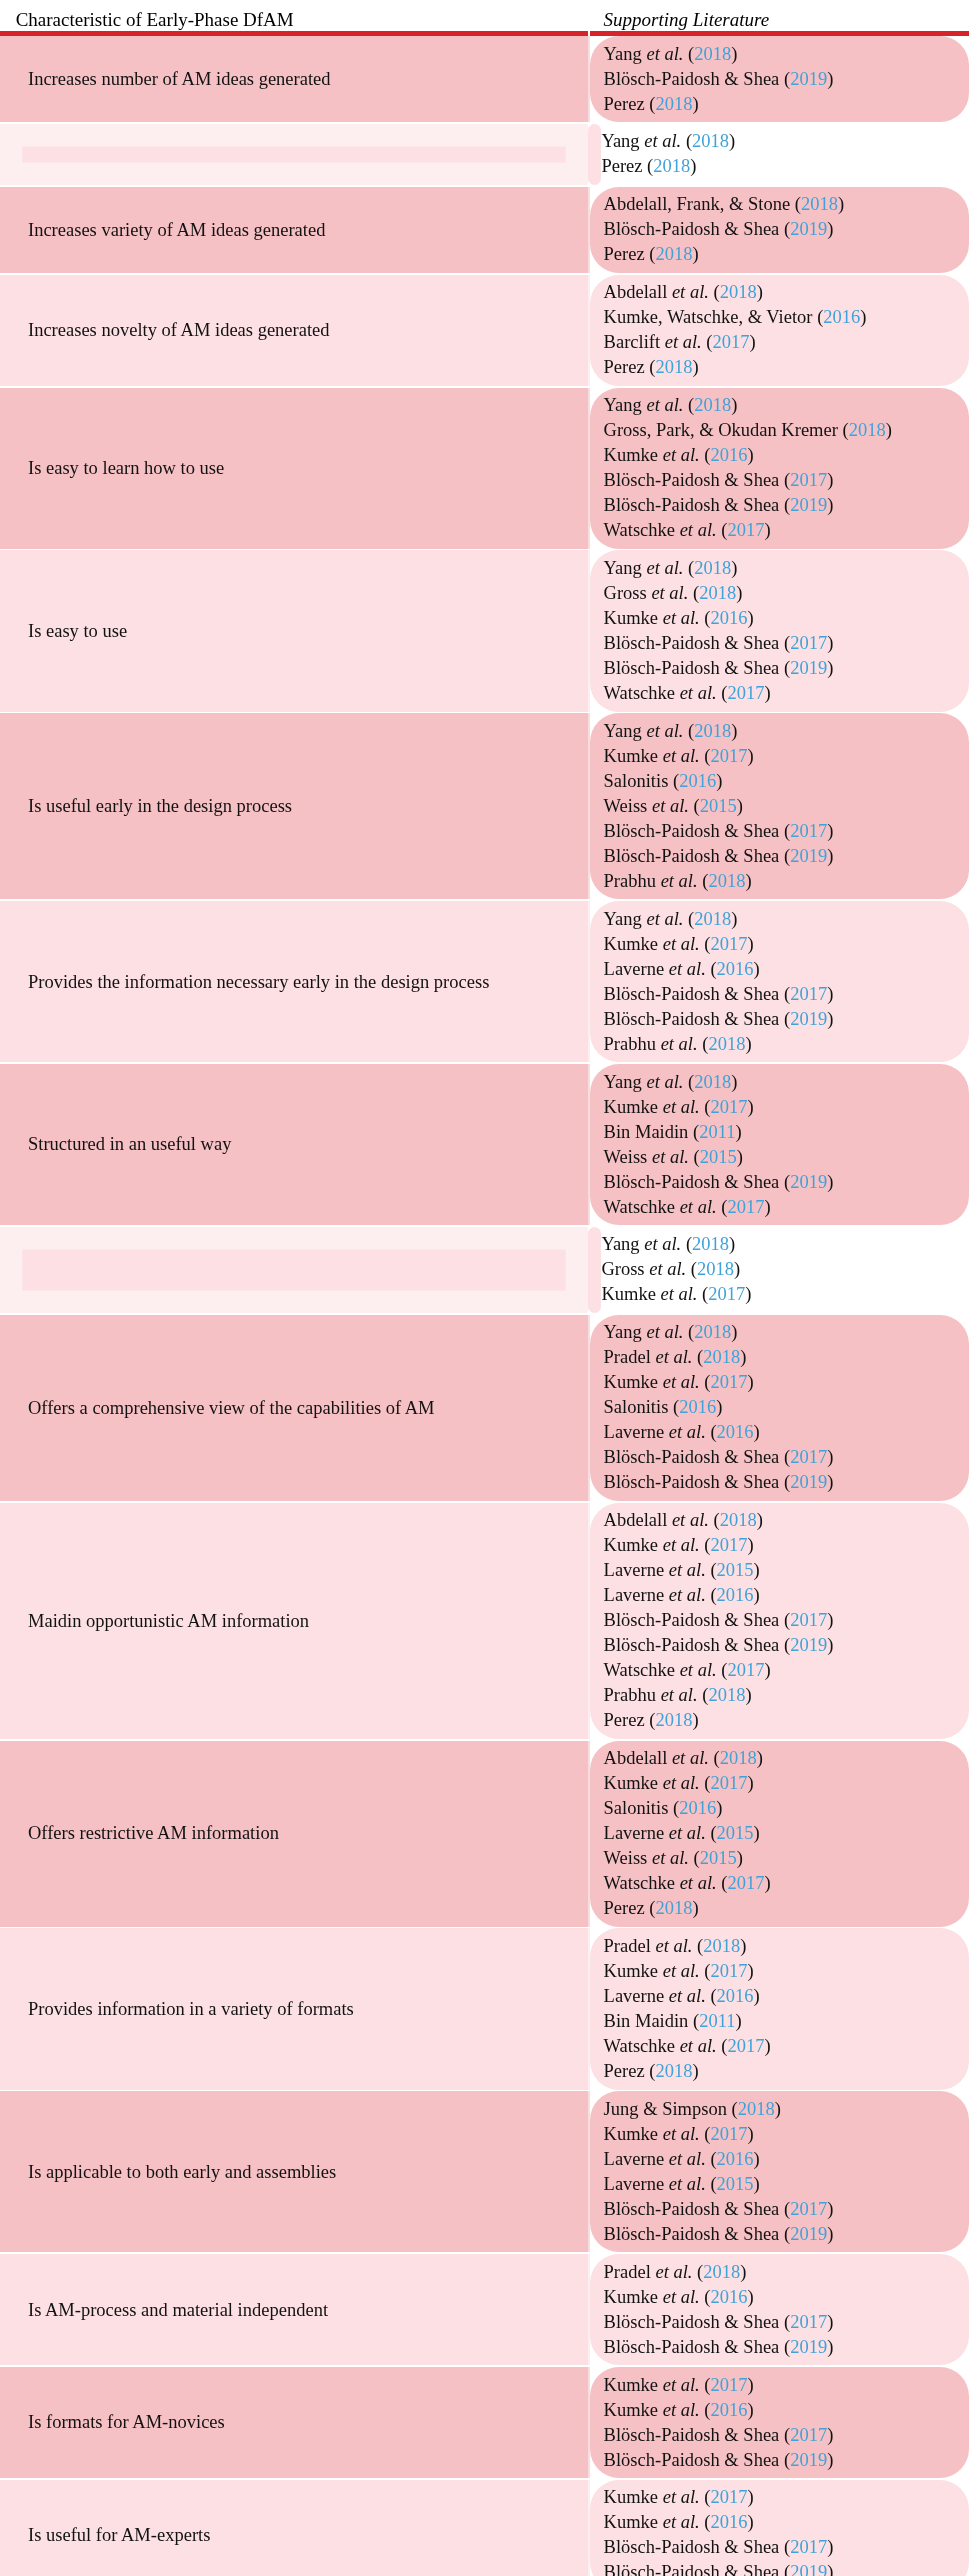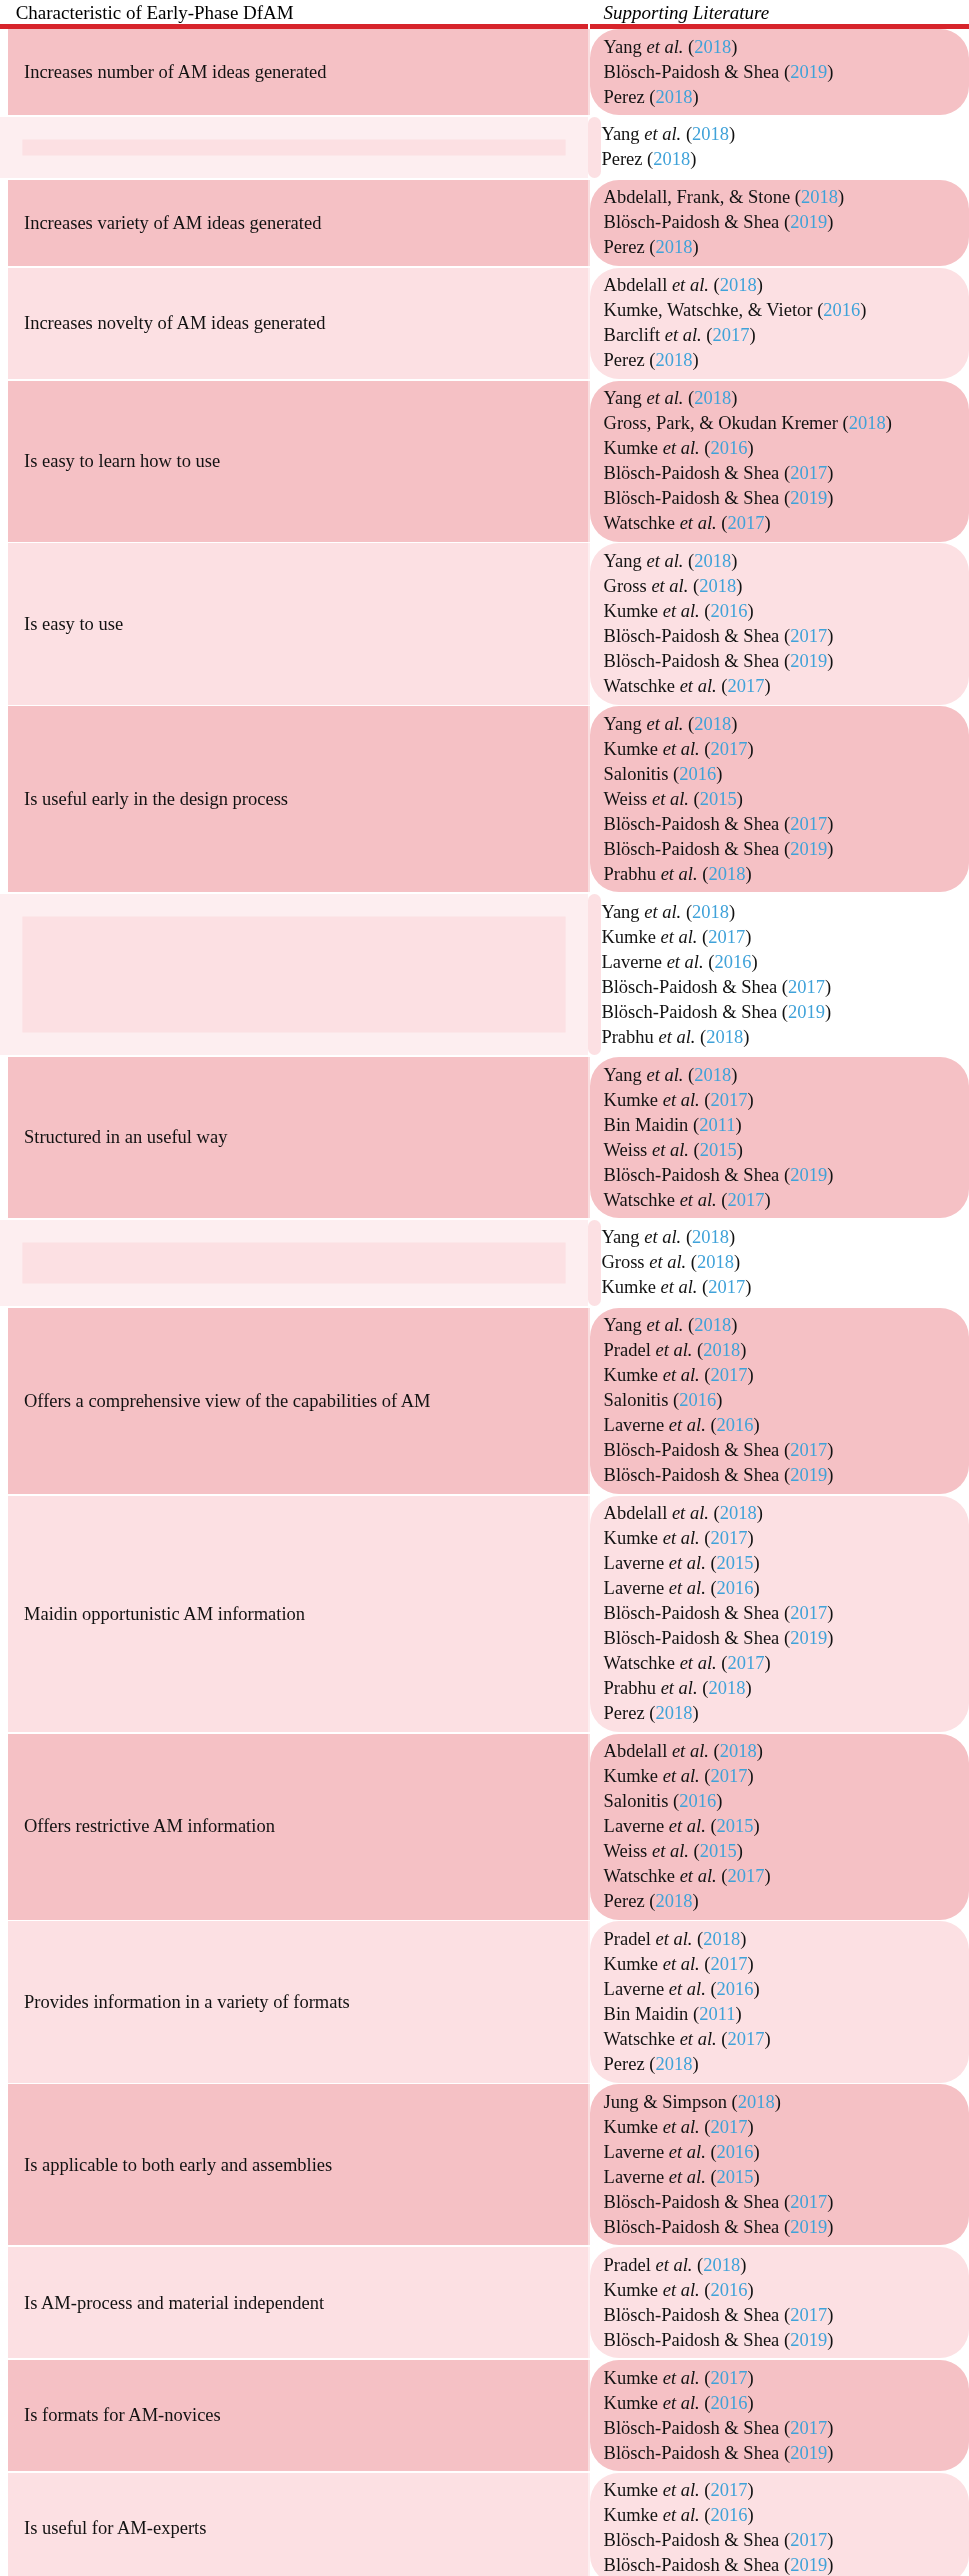--- a/index.html
+++ b/index.html
@@ -15,21 +15,21 @@
     --row-dark: #f5c1c5;
     --row-light: #fce0e3;
     --link: #3fa2d9;
   }
   .page { width: 969px; }
 
   
   .hdr-row {
     display: grid;
     grid-template-columns: 588px 2.2px 379px;
-    height: 24px;
+    height: 31px;
     align-items: end;
     background: #ffffff;
   }
   .hdr-cell {
     font-size: 19px;
     line-height: 22.4px;
     padding-left: 15.7px;
     white-space: nowrap;
     color: #000;
   }
@@ -56,24 +56,23 @@
     margin-bottom: 1.7px;
   }
   .row.dark .cell { background: var(--row-dark); }
   .row.light .cell { background: var(--row-light); }
   .row.dark .seam { background: var(--row-dark); box-shadow: inset 0 0 0 22.4px rgba(255,255,255,0.45); }
   .row.light .seam { background: var(--row-light); box-shadow: inset 0 0 0 22.4px rgba(255,255,255,0.45); }
 
   .char-cell {
     display: flex;
     align-items: center;
-    padding-left: 16px;
+    padding-left: 28px;
     font-size: 18.5px;
     line-height: 22.4px;
-    margin-left: 8px;
   }
   .cites-cell {
     padding: 5.6px 0 5.6px 13.4px;
     border-radius: 29px;
   }
   .cite {
     font-size: 18.5px;
     line-height: 25px;
     white-space: nowrap;
   }
@@ -170,20 +169,21 @@
           <div class="cite"><span>Kumke</span><i> et al.</i> (<span class="year">2017</span>)</div>
           <div class="cite"><span>Salonitis</span> (<span class="year">2016</span>)</div>
           <div class="cite"><span>Weiss</span><i> et al.</i> (<span class="year">2015</span>)</div>
           <div class="cite"><span>Blösch-Paidosh &amp; Shea</span> (<span class="year">2017</span>)</div>
           <div class="cite"><span>Blösch-Paidosh &amp; Shea</span> (<span class="year">2019</span>)</div>
           <div class="cite"><span>Prabhu</span><i> et al.</i> (<span class="year">2018</span>)</div>
         </div>
   </div>
 
   <div class="row light">
+    <div class="cell char-cell">Provides the information necessary early in the design process</div>
     <div class="seam"></div>
     <div class="cell cites-cell">
           <div class="cite"><span>Yang</span><i> et al.</i> (<span class="year">2018</span>)</div>
           <div class="cite"><span>Kumke</span><i> et al.</i> (<span class="year">2017</span>)</div>
           <div class="cite"><span>Laverne</span><i> et al.</i> (<span class="year">2016</span>)</div>
           <div class="cite"><span>Blösch-Paidosh &amp; Shea</span> (<span class="year">2017</span>)</div>
           <div class="cite"><span>Blösch-Paidosh &amp; Shea</span> (<span class="year">2019</span>)</div>
           <div class="cite"><span>Prabhu</span><i> et al.</i> (<span class="year">2018</span>)</div>
         </div>
   </div>

